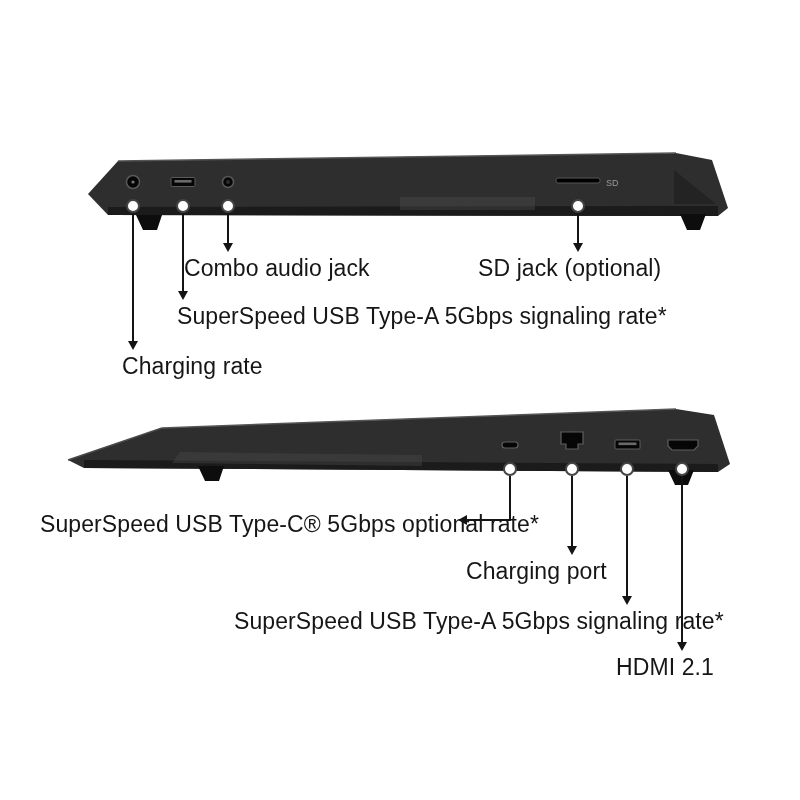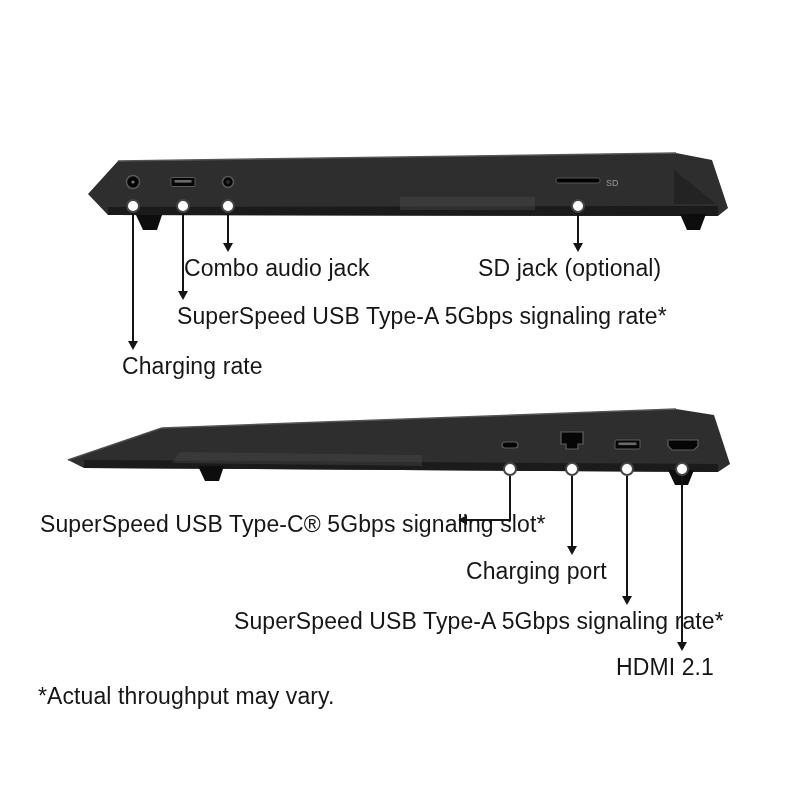--- a/index.html
+++ b/index.html
@@ -128,36 +128,35 @@
 
   <div class="dot" style="left:503px;top:462px;"></div>
   <div class="dot" style="left:565px;top:462px;"></div>
   <div class="dot" style="left:620px;top:462px;"></div>
   <div class="dot" style="left:675px;top:462px;"></div>
 
   <div>
     <div class="vline" style="left:509px;top:476px;height:45px;"></div>
     <div class="hline" style="left:467px;top:519px;width:44px;"></div>
     <div class="arrow-left" style="left:458px;top:515px;"></div>
-    <div class="label" style="left:40px;top:511px;">SuperSpeed USB Type-C® 5Gbps signaling slot*</div>
+    <div class="label" style="left:40px;top:511px;">SuperSpeed USB Type-C® 5Gbps optional rate*</div>
   </div>
 
   <div>
     <div class="vline" style="left:571px;top:476px;height:70px;"></div>
     <div class="arrow-down" style="left:567px;top:546px;"></div>
     <div class="label" style="left:466px;top:558px;">Charging port</div>
   </div>
 
   <div>
     <div class="vline" style="left:626px;top:476px;height:120px;"></div>
     <div class="arrow-down" style="left:622px;top:596px;"></div>
     <div class="label" style="left:234px;top:608px;">SuperSpeed USB Type-A 5Gbps signaling rate*</div>
   </div>
 
   <div>
     <div class="vline" style="left:681px;top:476px;height:166px;"></div>
     <div class="arrow-down" style="left:677px;top:642px;"></div>
     <div class="label" style="left:616px;top:654px;">HDMI 2.1</div>
   </div>
 
-  <div class="label" style="left:38px;top:683px;">*Actual throughput may vary.</div>
 
 </div>
 
 </body></html>

